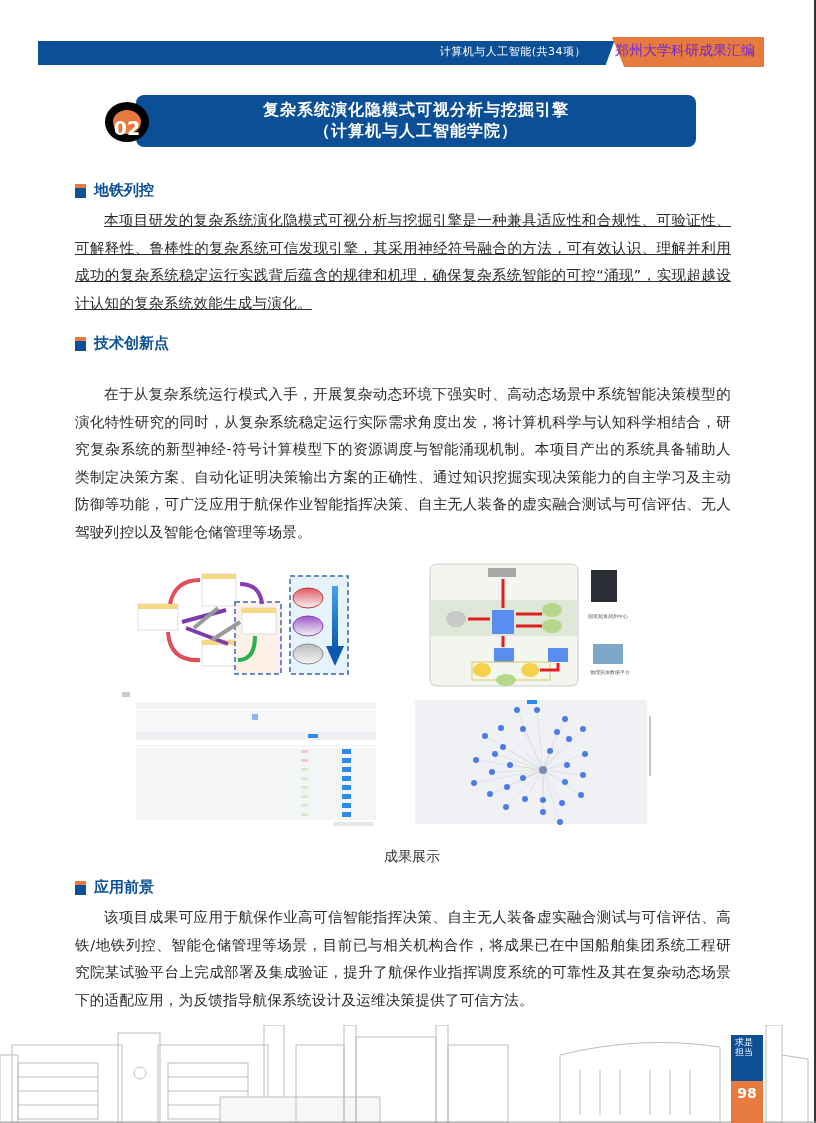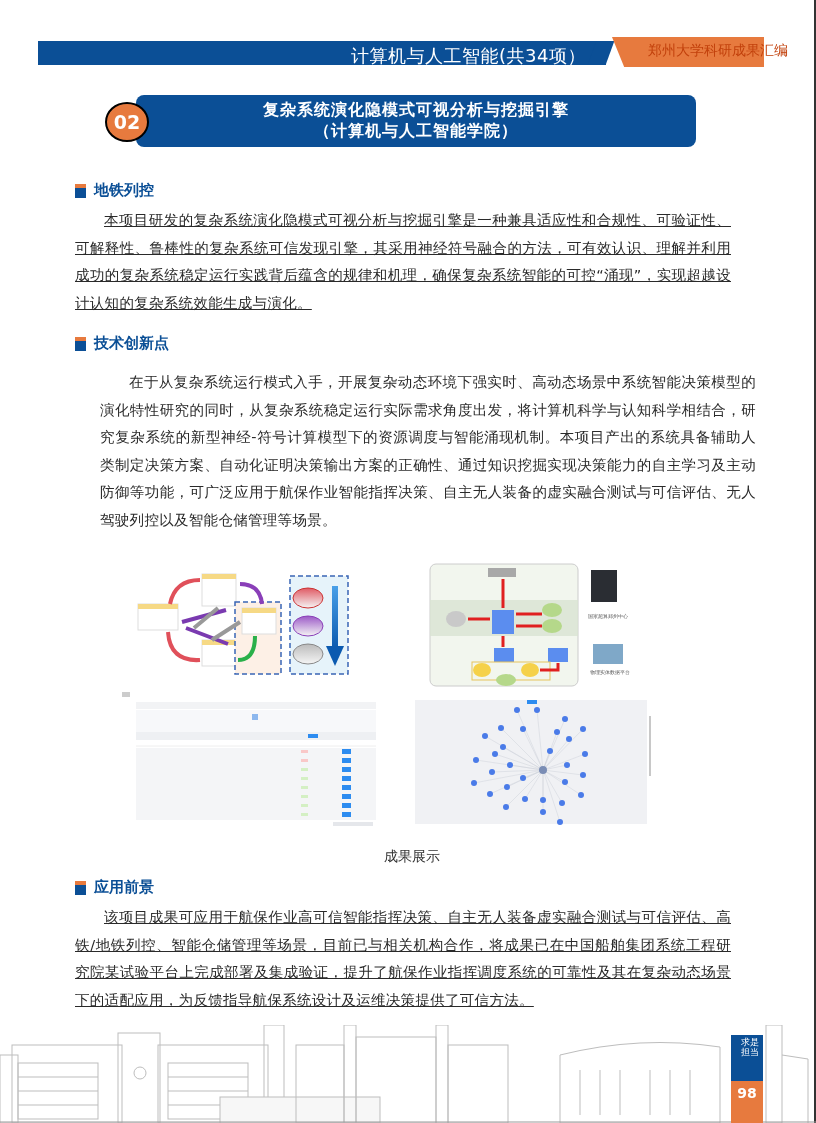--- a/index.html
+++ b/index.html
@@ -2,49 +2,49 @@
 <html><head>
 <meta charset="utf-8">
 <style>
   * { box-sizing: border-box; margin: 0; padding: 0; }
   html, body { width: 816px; height: 1123px; background: #ffffff; overflow: hidden; }
   body { position: relative; font-family: "DejaVu Sans", "Liberation Sans", sans-serif; color: #222; }
   .page-edge { position: absolute; right: 0; top: 0; width: 2px; height: 1123px; background: #333; }
 
   
   .header-band { position: absolute; left: 38px; top: 41px; width: 568px; height: 24px; background: #0b4f96; }
-  .header-band-title { position: absolute; right: 20px; top: 3px; color: #fff; font-size: 18px; letter-spacing: 0.5px; }
+  .header-band-title { position: absolute; right: 20px; top: 3px; color: #fff; font-size: 11px; letter-spacing: 0.5px; }
   .header-slant { position: absolute; left: 592px; top: 41px; width: 18px; height: 24px; background: #0b4f96; transform: skewX(-20deg); }
   .header-orange { position: absolute; left: 612px; top: 37px; width: 152px; height: 30px; background: #e77a3e; clip-path: polygon(0 0, 100% 0, 100% 100%, 8% 100%); }
-  .header-orange-text { position: absolute; left: 644px; top: 42px; width: 148px; text-align: center; color: #c2410c; font-size: 14px; }
+  .header-orange-text { position: absolute; left: 611px; top: 42px; width: 148px; text-align: center; color: #6d28d9; font-size: 14px; }
 
   
   .title-banner { position: absolute; left: 136px; top: 95px; width: 560px; height: 52px; background: #0b4f96; border-radius: 8px; }
   .title-line1 { position: absolute; left: 0; right: 0; top: 5px; text-align: center; color: #fff; font-size: 16px; font-weight: bold; letter-spacing: 1px; }
   .title-line2 { position: absolute; left: 0; right: 0; top: 26px; text-align: center; color: #fff; font-size: 16px; font-weight: bold; letter-spacing: 1px; }
-  .num-badge { position: absolute; left: 105px; top: 102px; width: 44px; height: 40px; border-radius: 50%; background: #e77a3e; border: 2px solid #000000; color: #fff; font-size: 19px; font-weight: bold; text-align: center; line-height: 36px; }
+  .num-badge { position: absolute; left: 105px; top: 102px; width: 44px; height: 40px; border-radius: 50%; background: #e77a3e; border: 8px solid #000000; color: #fff; font-size: 19px; font-weight: bold; text-align: center; line-height: 36px; }
 
   
   .sec-head { position: absolute; left: 75px; display: flex; align-items: center; gap: 8px; }
   .sec-icon { width: 11px; height: 14px; position: relative; }
   .sec-icon .ic-top { position: absolute; left: 0; top: 0; width: 11px; height: 4px; background: #e77a3e; }
   .sec-icon .ic-bot { position: absolute; left: 0; top: 4px; width: 11px; height: 10px; background: #0b4f96; }
   .sec-title { color: #0b4f96; font-size: 15px; font-weight: bold; }
 
   
   .para { position: absolute; left: 75px; width: 656px; font-size: 14.5px; line-height: 27.6px; color: #2a2a2a; text-align: justify; text-indent: 2em; letter-spacing: 0.3px; }
 
   
   .fig { position: absolute; }
   .caption { position: absolute; left: 4px; width: 816px; top: 848px; text-align: center; font-size: 14px; color: #333; }
 
   
   .footer-art { position: absolute; left: 0; top: 1025px; width: 816px; height: 98px; }
   .footer-blue { position: absolute; left: 731px; top: 1035px; width: 32px; height: 46px; background: #0b4f96; }
-  .footer-blue-text { position: absolute; left: 735px; top: 1037px; width: 24px; color: #fff; font-size: 9px; line-height: 10px; text-align: right; font-family: "DejaVu Serif", serif; }
+  .footer-blue-text { position: absolute; left: 735px; top: 1037px; width: 24px; color: #fff; font-size: 9px; line-height: 10px; text-align: left; font-family: "DejaVu Serif", serif; }
   .footer-orange { position: absolute; left: 731px; top: 1081px; width: 32px; height: 42px; background: #e77a3e; }
   .footer-page { position: absolute; left: 731px; top: 1085px; width: 32px; text-align: center; color: #fff; font-size: 14px; font-weight: bold; }
 </style>
 </head>
 <body>
 
 <div class="page-edge"></div>
 
 <div class="header-band">
   <span class="header-band-title">计算机与人工智能(共34项）</span>
@@ -68,21 +68,21 @@
 </div>
 <p class="para" style="top:207px;text-decoration:underline;">本项目研发的复杂系统演化隐模式可视分析与挖掘引擎是一种兼具适应性和合规性、可验证性、可解释性、鲁棒性的复杂系统可信发现引擎，其采用神经符号融合的方法，可有效认识、理解并利用成功的复杂系统稳定运行实践背后蕴含的规律和机理，确保复杂系统智能的可控“涌现”，实现超越设计认知的复杂系统效能生成与演化。</p>
 
 <div class="sec-head" style="top:334px;">
   <span class="sec-icon">
       <span class="ic-top"></span>
       <span class="ic-bot"></span>
     </span>
   <span class="sec-title">技术创新点</span>
 </div>
-<p class="para" style="top:369px;margin-left:25px;">在于从复杂系统运行模式入手，开展复杂动态环境下强实时、高动态场景中系统智能决策模型的演化特性研究的同时，从复杂系统稳定运行实际需求角度出发，将计算机科学与认知科学相结合，研究复杂系统的新型神经-符号计算模型下的资源调度与智能涌现机制。本项目产出的系统具备辅助人类制定决策方案、自动化证明决策输出方案的正确性、通过知识挖掘实现决策能力的自主学习及主动防御等功能，可广泛应用于航保作业智能指挥决策、自主无人装备的虚实融合测试与可信评估、无人驾驶列控以及智能仓储管理等场景。</p>
+<p class="para" style="top:381px;">在于从复杂系统运行模式入手，开展复杂动态环境下强实时、高动态场景中系统智能决策模型的演化特性研究的同时，从复杂系统稳定运行实际需求角度出发，将计算机科学与认知科学相结合，研究复杂系统的新型神经-符号计算模型下的资源调度与智能涌现机制。本项目产出的系统具备辅助人类制定决策方案、自动化证明决策输出方案的正确性、通过知识挖掘实现决策能力的自主学习及主动防御等功能，可广泛应用于航保作业智能指挥决策、自主无人装备的虚实融合测试与可信评估、无人驾驶列控以及智能仓储管理等场景。</p>
 
 <div class="fig" style="left:130px;top:570px;width:220px;height:105px;">
   <svg width="220" height="105" viewBox="0 0 220 105">
     <defs>
       <linearGradient id="gr1" x1="0" y1="0" x2="0" y2="1">
           <stop offset="0" stop-color="#e05a64"></stop>
           <stop offset="1" stop-color="#f5f5f5"></stop>
         </linearGradient>
       <linearGradient id="gr2" x1="0" y1="0" x2="0" y2="1">
           <stop offset="0" stop-color="#9b59c7"></stop>
@@ -258,21 +258,21 @@
 
 <div class="caption">成果展示</div>
 
 <div class="sec-head" style="top:869px;margin-top:9px;">
   <span class="sec-icon">
       <span class="ic-top"></span>
       <span class="ic-bot"></span>
     </span>
   <span class="sec-title">应用前景</span>
 </div>
-<p class="para" style="top:904px;text-decoration:underline;">该项目成果可应用于航保作业高可信智能指挥决策、自主无人装备虚实融合测试与可信评估、高铁/地铁列控、智能仓储管理等场景，目前已与相关机构合作，将成果已在中国船舶集团系统工程研究院某试验平台上完成部署及集成验证，提升了航保作业指挥调度系统的可靠性及其在复杂动态场景下的适配应用，为反馈指导航保系统设计及运维决策提供了可信方法。</p>
+<p class="para" style="top:904px;">该项目成果可应用于航保作业高可信智能指挥决策、自主无人装备虚实融合测试与可信评估、高铁/地铁列控、智能仓储管理等场景，目前已与相关机构合作，将成果已在中国船舶集团系统工程研究院某试验平台上完成部署及集成验证，提升了航保作业指挥调度系统的可靠性及其在复杂动态场景下的适配应用，为反馈指导航保系统设计及运维决策提供了可信方法。</p>
 
 <div class="footer-art">
   <svg width="816" height="98" viewBox="0 0 816 98" fill="none" stroke="#bdbdbd" stroke-width="1">
     <rect x="0" y="30" width="18" height="68"></rect>
     <rect x="12" y="20" width="110" height="78"></rect>
     <rect x="18" y="38" width="80" height="56"></rect>
     <line x1="18" y1="52" x2="98" y2="52"></line>
       <line x1="18" y1="66" x2="98" y2="66"></line>
       <line x1="18" y1="80" x2="98" y2="80"></line>
     <rect x="118" y="8" width="42" height="90"></rect>

